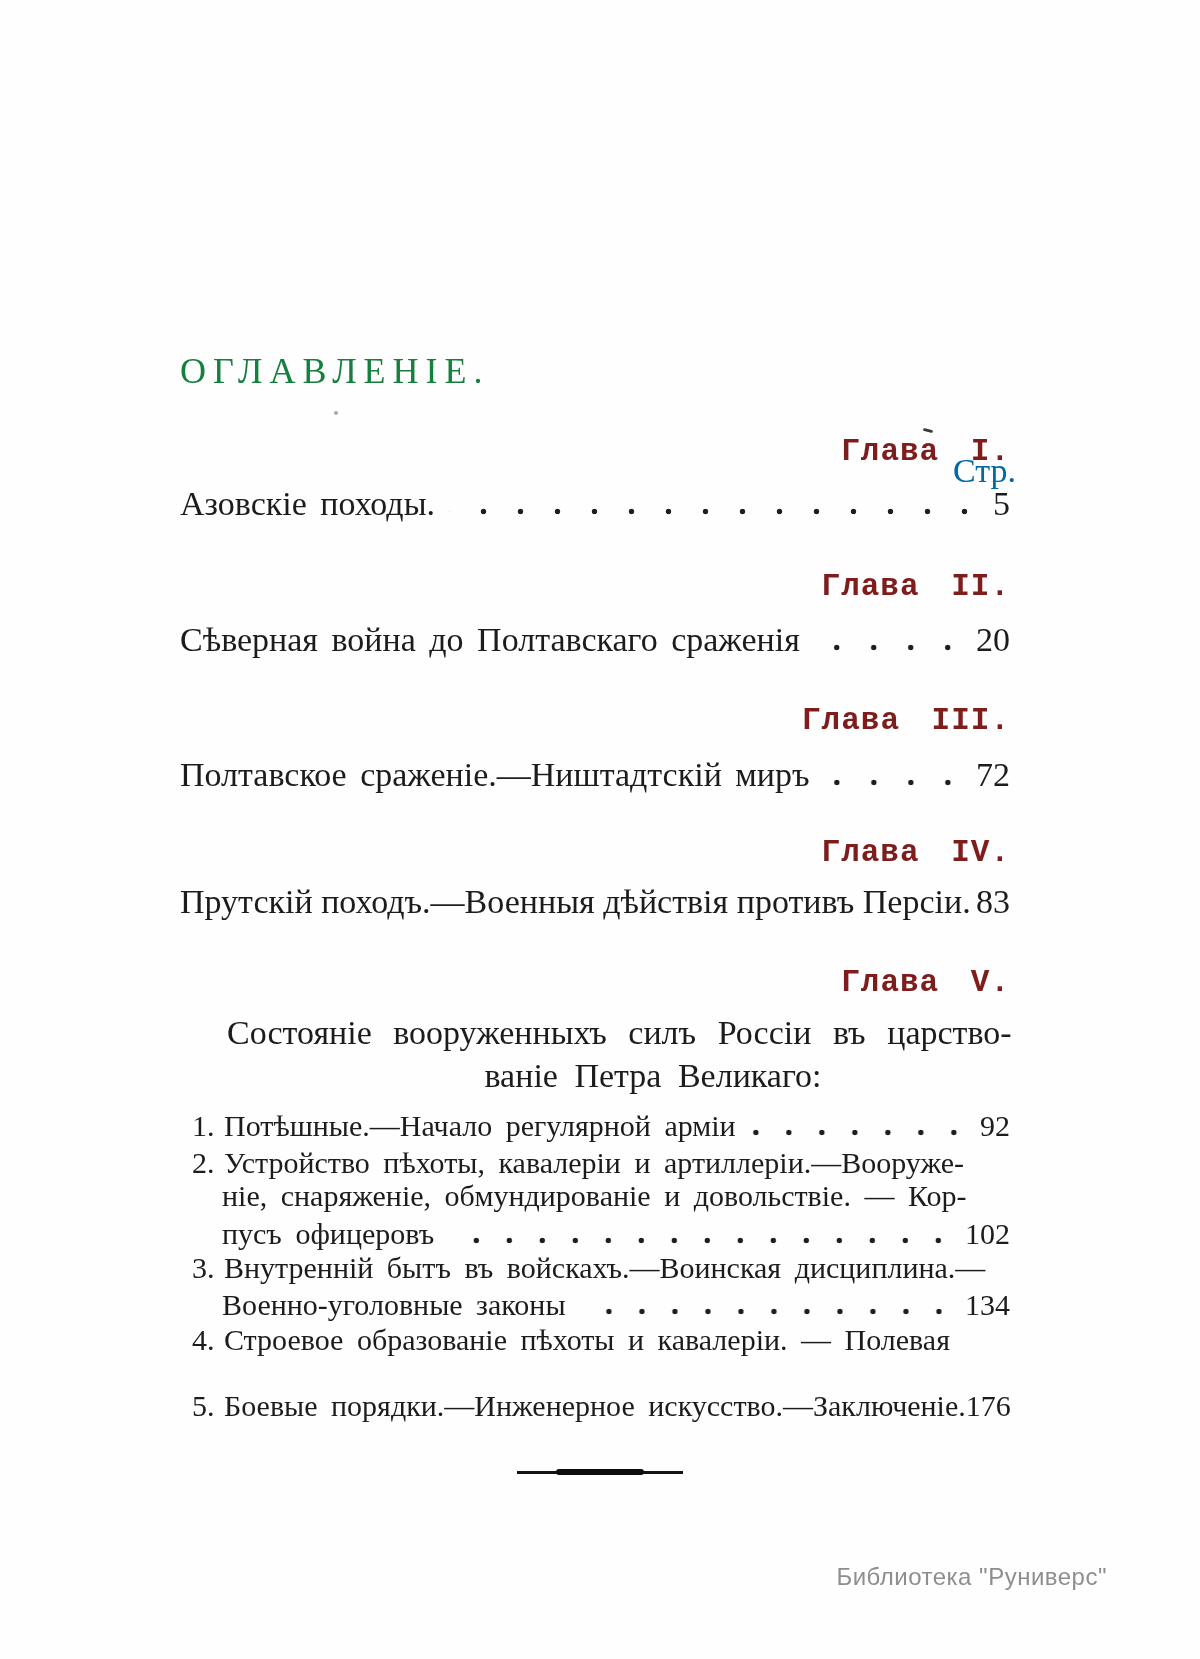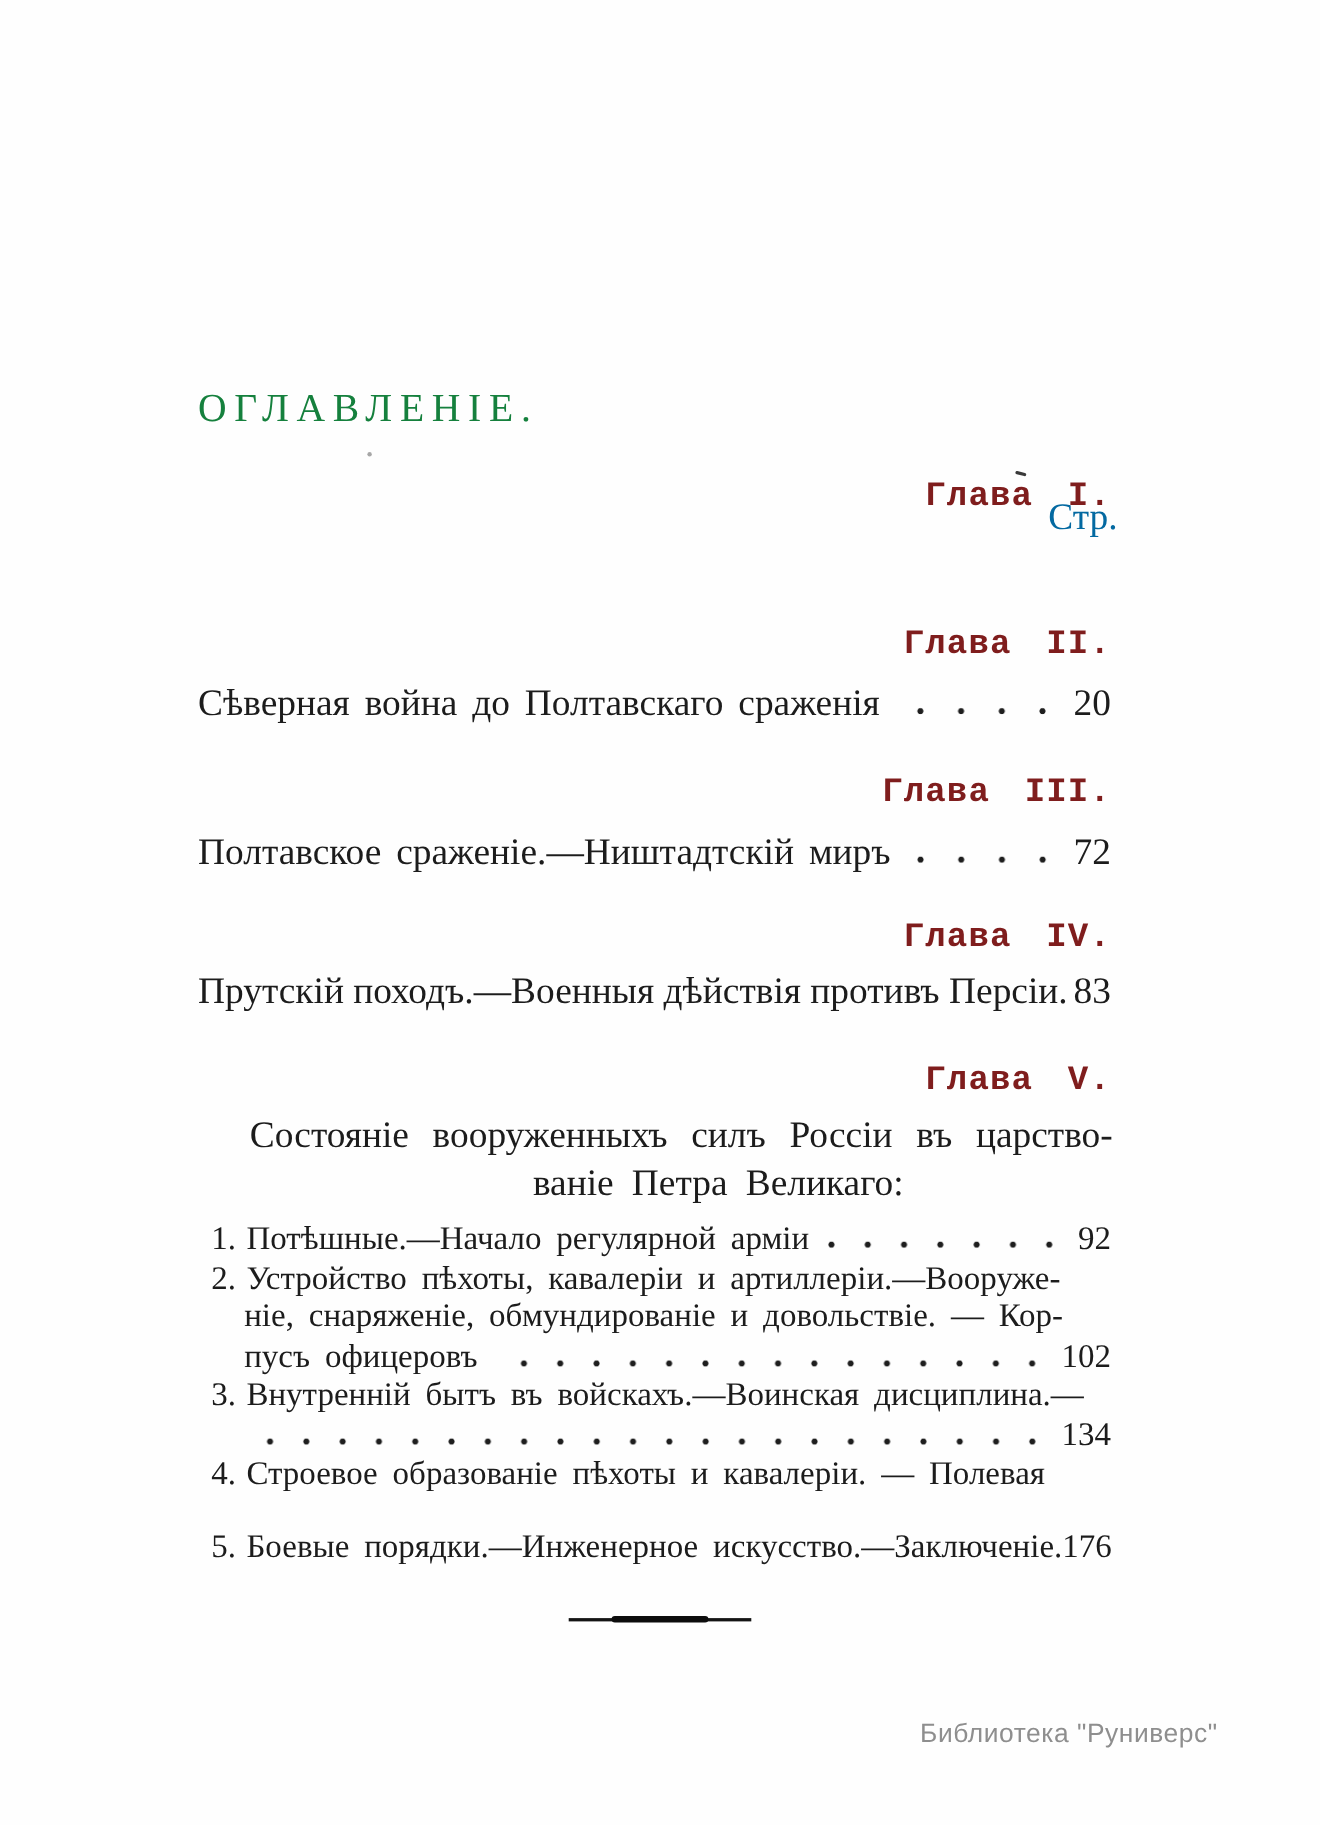--- a/index.html
+++ b/index.html
@@ -70,20 +70,25 @@
 </head>
 <body>
 
 <div class="content">
 
   <div class="abs title">ОГЛАВЛЕНІЕ.</div>
 
   <div class="abs chap-head" style="top:434px">Глава I.</div>
   <div class="abs str-label">Стр.</div>
 
+  <div class="abs row" style="top:484px">
+    <span class="t">Азовскіе походы.</span>
+    <span class="leader"></span>
+    <span class="pg">5</span>
+  </div>
 
   <div class="abs chap-head" style="top:569px">Глава II.</div>
   <div class="abs row" style="top:620px">
     <span class="t">Сѣверная война до Полтавскаго сраженія</span>
     <span class="leader"></span>
     <span class="pg">20</span>
   </div>
 
   <div class="abs chap-head" style="top:703px">Глава III.</div>
   <div class="abs row" style="top:755px">
@@ -121,20 +126,21 @@
     <span class="t">пусъ офицеровъ</span>
     <span class="leader"></span>
     <span class="pg">102</span>
   </div>
 
   <div class="abs irow" style="top:1250px">
     <span class="num">3.</span>
     <span class="t">Внутренній бытъ въ войскахъ.—Воинская дисциплина.—</span>
   </div>
   <div class="abs irow cont" style="top:1287px">
+    <span class="t">Военно-уголовные законы</span>
     <span class="leader"></span>
     <span class="pg">134</span>
   </div>
 
   <div class="abs irow" style="top:1322px">
     <span class="num">4.</span>
     <span class="t">Строевое образованіе пѣхоты и кавалеріи. — Полевая</span>
   </div>
 
   <div class="abs irow" style="top:1388px">

